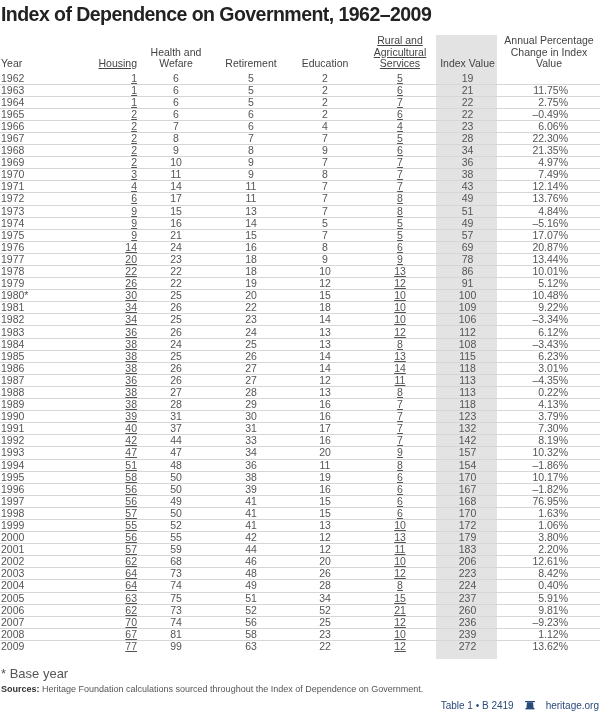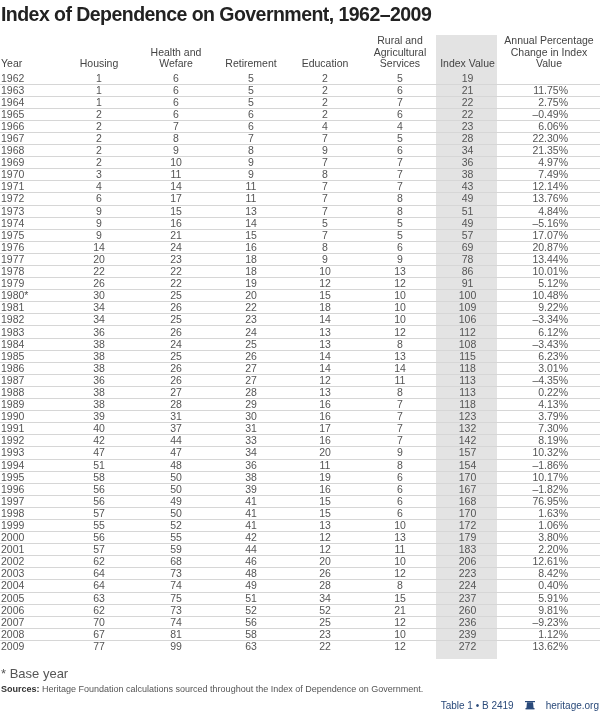--- a/index.html
+++ b/index.html
@@ -10,25 +10,25 @@
            font-family: "Liberation Sans", sans-serif; transform: scaleX(0.93); transform-origin: left top; }
   .graycol { position: absolute; left: 436px; top: 35px; width: 61px; height: 624px; background: #e3e3e3; }
   table { position: absolute; left: 0; top: 35px; width: 600px; border-collapse: collapse;
           font-family: "Liberation Sans", sans-serif; }
   th { font-weight: normal; font-size: 10.5px; color: #444; vertical-align: bottom;
        line-height: 11.5px; padding: 0 0 3px 0; height: 26px; }
   td { font-size: 10.5px; color: #555; height: 11.1px; line-height: 11px; padding: 0;
        border-top: 1px solid #d6d6d6; }
   tbody tr:first-child td { border-top: none; }
   .c0 { width: 60px; text-align: left; padding-left: 1px; }
-  .c1 { width: 76px; text-align: center; }
+  .c1 { width: 76px; text-align: right; text-decoration: underline; }
   .c2 { width: 78px; text-align: center; }
   .c3 { width: 72px; text-align: center; }
   .c4 { width: 76px; text-align: center; }
-  .c5 { width: 74px; text-align: center; }
+  .c5 { width: 74px; text-align: center; text-decoration: underline; }
   .c6 { width: 61px; text-align: center; }
   .c7 { text-align: right; padding-right: 32px; }
   th.c7 { text-align: center; padding-right: 0; }
   th.c0 { text-align: left; }
   .note { position: absolute; left: 1px; top: 666px; font-size: 13px; color: #555;
           font-family: "Liberation Sans", sans-serif; }
   .sources { position: absolute; left: 1px; top: 684px; font-size: 9px; color: #555;
              font-family: "Liberation Sans", sans-serif; white-space: nowrap; }
   .sources b { color: #333; }
   .footer { position: absolute; right: 1px; top: 700px; font-size: 10px; color: #2a4a7a;

